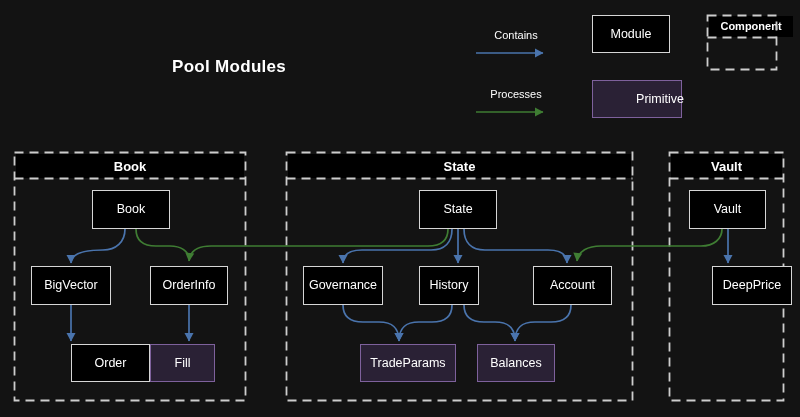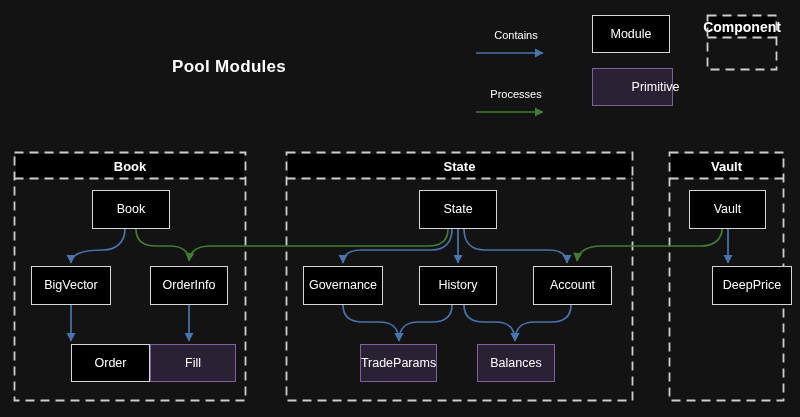--- a/index.html
+++ b/index.html
@@ -44,37 +44,37 @@
   .e-green{stroke:var(--green,#3f7d33);fill:none;stroke-width:1.7;}
   .cont{stroke:var(--cont-border,#cdcdcd);fill:none;stroke-width:1.8;stroke-dasharray:9 6;}
   .mk-blue{fill:var(--blue,#4a74ad);}
   .mk-green{fill:var(--green,#3f7d33);}
 
   
   #n-book{left:92px;top:190px;width:78px;height:39px;}
   #n-bigvector{left:31px;top:266px;width:80px;height:39px;}
   #n-orderinfo{left:150px;top:266px;width:78px;height:39px;}
   #n-order{left:33px;top:344px;width:79px;height:38px;margin-left:38px;}
-  #n-fill{left:150px;top:344px;width:86px;height:38px;}
+  #n-fill{left:150px;top:344px;width:65px;height:38px;}
   #n-state{left:419px;top:190px;width:78px;height:39px;}
   #n-governance{left:303px;top:266px;width:80px;height:39px;}
-  #n-history{left:419px;top:266px;width:78px;height:39px;}
+  #n-history{left:419px;top:266px;width:60px;height:39px;}
   #n-account{left:533px;top:266px;width:79px;height:39px;}
-  #n-tradeparams{left:360px;top:344px;width:77px;height:38px;}
+  #n-tradeparams{left:360px;top:344px;width:96px;height:38px;}
   #n-balances{left:477px;top:344px;width:78px;height:38px;}
   #n-vault{left:689px;top:190px;width:77px;height:39px;}
   #n-deepprice{left:688px;top:266px;width:80px;height:39px;margin-left:24px;}
   
   #n-module{left:592px;top:15px;width:78px;height:38px;}
-  #n-primitive{left:592px;top:68px;width:81px;height:38px;padding-left:46px;}
+  #n-primitive{left:592px;top:80px;width:90px;height:38px;padding-left:46px;}
   
   #strip-book{left:16px;top:154px;width:228px;height:24px;}
   #strip-state{left:288px;top:154px;width:343px;height:24px;}
   #strip-vault{left:671px;top:154px;width:111px;height:24px;}
-  #strip-component{left:709px;top:16px;width:66px;height:21px;font-size:14px;}
+  #strip-component{left:709px;top:16px;width:84px;height:21px;font-size:11px;}
   #lbl-contains{left:461px;top:30px;}
   #lbl-processes{left:461px;top:89px;}
 </style>
 </head>
 <body>
 
 <div class="title">Pool Modules</div>
 
 <div class="legend-label" id="lbl-contains">Contains</div>
 <div class="legend-label" id="lbl-processes">Processes</div>

